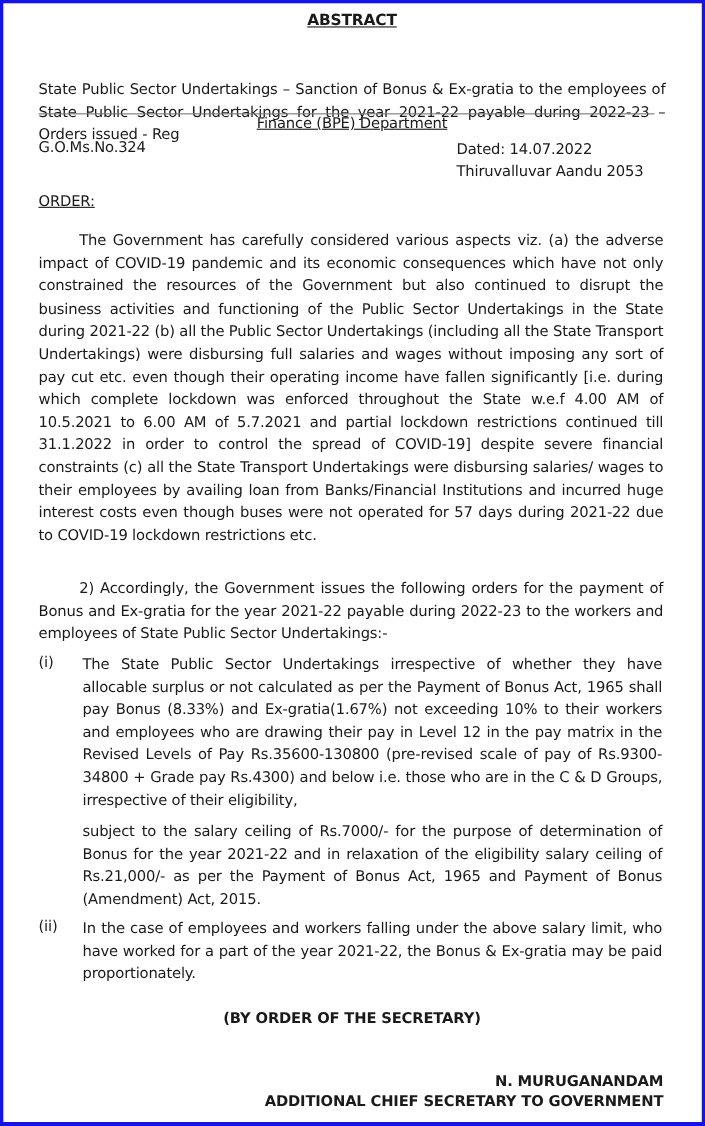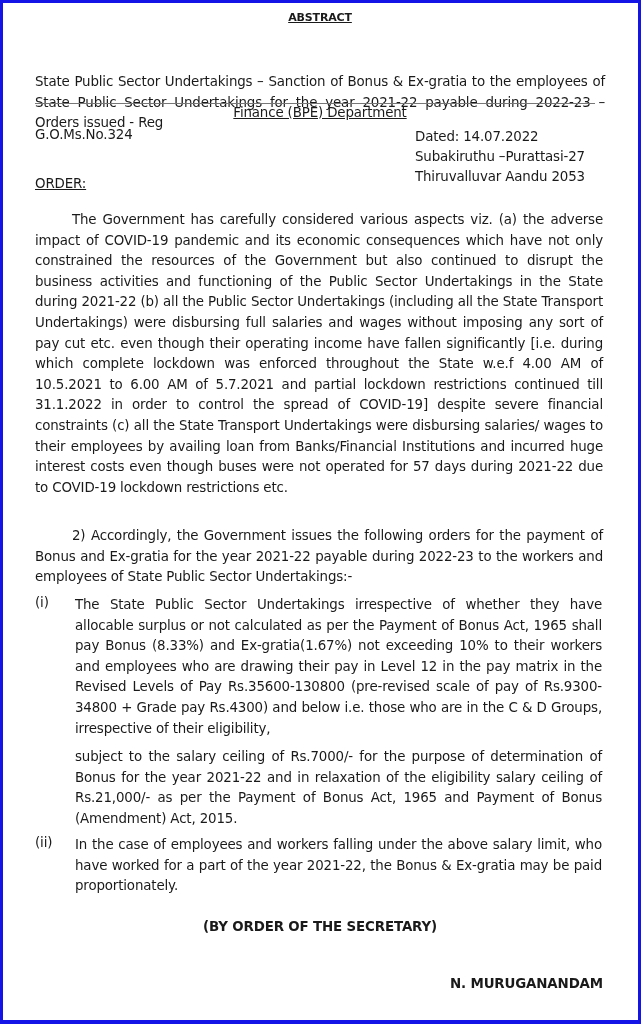--- a/index.html
+++ b/index.html
@@ -3,21 +3,21 @@
   <meta charset="utf-8">
   <style>
     * { box-sizing: border-box; margin: 0; padding: 0; }
     html, body { width: 641px; height: 1024px; background: #1414e6; }
     body { font-family: "DejaVu Sans", sans-serif; color: #1a1a1a; }
     .frame {
       position: absolute; left: 3px; top: 3px; width: 635px; height: 1017px;
       background: #ffffff; overflow: hidden;
     }
     .doc { position: absolute; left: 32px; top: 0; width: 570px; font-size: 13.4px; letter-spacing: -0.15px; }
-    .abs-title { position: absolute; left: 0; width: 570px; top: 8px; text-align: center; font-weight: bold; text-decoration: underline; font-size: 11px; }
+    .abs-title { position: absolute; left: 0; width: 570px; top: 8px; text-align: center; font-weight: bold; text-decoration: underline; font-size: 14px; }
     .subject { position: absolute; left: 0; top: 36px; width: 570px; line-height: 20.5px; text-align: justify; margin-top: 33px; }
     .rule { position: absolute; left: 0; top: 100px; width: 560px; border-top: 1.5px solid #777; }
     .dept { position: absolute; left: 0; width: 570px; top: 102px; text-align: center; text-decoration: underline; }
     .gono { position: absolute; left: 0; top: 124px; }
     .dated { position: absolute; left: 380px; top: 124px; line-height: 20px; }
     .order-h { position: absolute; left: 0; top: 173px; font-weight: normal; text-decoration: underline; }
     .para { position: absolute; left: 0; width: 568px; line-height: 20.6px; text-align: justify; }
     .para .indent { display: inline-block; width: 37px; }
     .p1 { top: 207px; }
     .p2 { top: 523px; }
@@ -35,21 +35,20 @@
 
 <div class="frame">
   <div class="doc">
     <div class="abs-title">ABSTRACT</div>
     <div class="subject">State Public Sector Undertakings – Sanction of Bonus &amp; Ex-gratia to the employees of State Public Sector Undertakings for the year 2021-22 payable during 2022-23 – Orders issued - Reg</div>
     <div class="rule"></div>
     <div class="dept">Finance (BPE) Department</div>
     <div class="gono">G.O.Ms.No.324</div>
     <div class="dated">
       <div>Dated: 14.07.2022</div>
-      <div>Subakiruthu –Purattasi-27</div>
       <div>Thiruvalluvar Aandu 2053</div>
     </div>
     <div class="order-h">ORDER:</div>
     <div class="para p1"><span class="indent"></span><span>The Government has carefully considered various aspects viz. (a) the adverse impact of COVID-19 pandemic and its economic consequences which have not only constrained the resources of the Government but also continued to disrupt the business activities and functioning of the Public Sector Undertakings in the State during 2021-22 (b) all the Public Sector Undertakings (including all the State Transport Undertakings) were disbursing full salaries and wages without imposing any sort of pay cut etc. even though their operating income have fallen significantly [i.e. during which complete lockdown was enforced throughout the State w.e.f 4.00 AM of 10.5.2021 to 6.00 AM of 5.7.2021 and partial lockdown restrictions continued till 31.1.2022 in order to control the spread of COVID-19] despite severe financial constraints (c) all the State Transport Undertakings were disbursing salaries/ wages to their employees by availing loan from Banks/Financial Institutions and incurred huge interest costs even though buses were not operated for 57 days during 2021-22 due to COVID-19 lockdown restrictions etc.</span></div>
     <div class="para p2"><span class="indent"></span><span>2) Accordingly, the Government issues the following orders for the payment of Bonus and Ex-gratia for the year 2021-22 payable during 2022-23 to the workers and employees of State Public Sector Undertakings:-</span></div>
 
     <div class="item i1">
       <span class="num">(i)</span>
       <div class="txt">The State Public Sector Undertakings irrespective of whether they have allocable surplus or not calculated as per the Payment of Bonus Act, 1965 shall pay Bonus (8.33%) and Ex-gratia(1.67%) not exceeding 10% to their workers and employees who are drawing their pay in Level 12 in the pay matrix in the Revised Levels of Pay Rs.35600-130800 (pre-revised scale of pay of Rs.9300-34800 + Grade pay Rs.4300) and below i.e. those who are in the C &amp; D Groups, irrespective of their eligibility,</div>
     </div>
@@ -57,15 +56,16 @@
       <div class="txt">subject to the salary ceiling of Rs.7000/- for the purpose of determination of Bonus for the year 2021-22 and in relaxation of the eligibility salary ceiling of Rs.21,000/- as per the Payment of Bonus Act, 1965 and Payment of Bonus (Amendment) Act, 2015.</div>
     </div>
     <div class="item i2">
       <span class="num">(ii)</span>
       <div class="txt">In the case of employees and workers falling under the above salary limit, who have worked for a part of the year 2021-22, the Bonus &amp; Ex-gratia may be paid proportionately.</div>
     </div>
 
     <div class="governor">(BY ORDER OF THE SECRETARY)</div>
     <div class="sig">
       <div>N. MURUGANANDAM</div>
+      <div>ADDITIONAL CHIEF SECRETARY TO GOVERNMENT</div>
     </div>
   </div>
 </div>
 
 </body></html>

